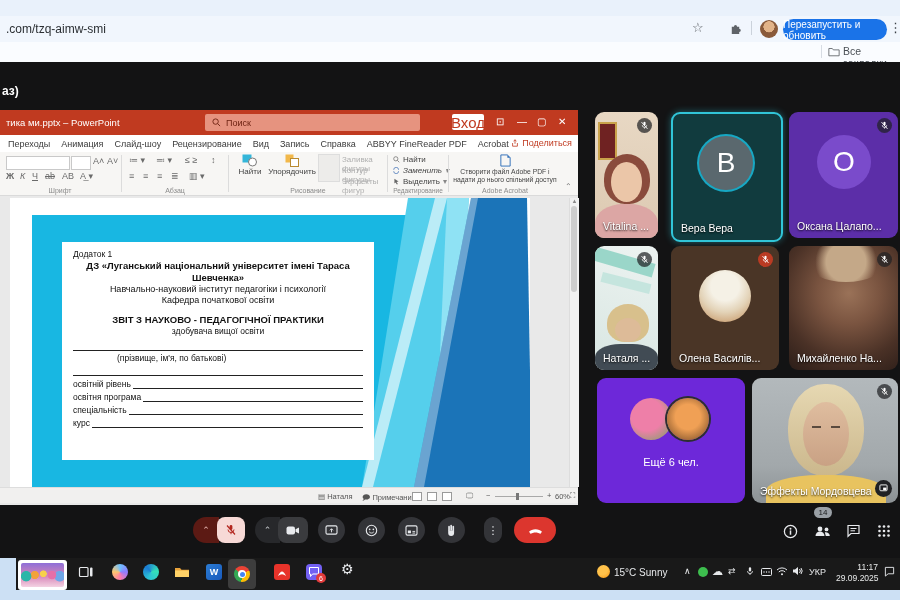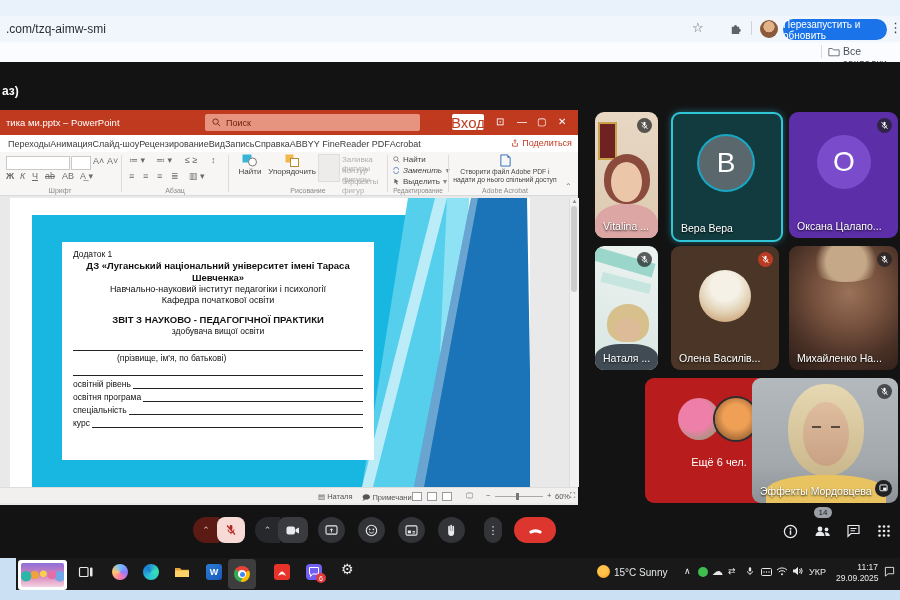--- a/index.html
+++ b/index.html
@@ -21,21 +21,21 @@
   .ppt{left:0;top:110px;width:578px;height:395px;background:#E9E9E9;}
   .ppt-title{left:0;top:0;width:578px;height:25px;background:#C03A20;}
   .ppt-title-text{left:6px;top:7px;font-size:9.5px;color:#fff;white-space:nowrap;}
   .ppt-search{left:205px;top:4px;width:215px;height:17px;background:#E6937F;border-radius:2px;
     display:flex;align-items:center;gap:5px;padding-left:7px;box-sizing:border-box;
     font-size:9px;color:#6e2312;}
   .ppt-wbtn{color:#fff;font-size:10px;top:6px;}
   .signin{left:452px;top:4px;width:32px;height:16px;background:#fff;border-radius:2px;
     color:#C03A20;font-size:15px;display:flex;align-items:center;justify-content:center;}
   .tab-row{left:0;top:25px;width:578px;height:17px;background:#fff;display:flex;align-items:center;
-    padding-left:8px;box-sizing:border-box;}
+    gap:11px;padding-left:8px;box-sizing:border-box;}
   .tab{font-size:9px;color:#3b3b3b;white-space:nowrap;}
   .share-btn{right:6px;top:28px;font-size:9px;color:#C03A20;display:flex;gap:3px;align-items:center;}
   .ribbon{left:0;top:42px;width:578px;height:43px;background:#F7F6F4;border-bottom:1px solid #DADADA;}
   .rgroup-label{position:absolute;bottom:1px;width:100%;text-align:center;font-size:7px;color:#8a8a8a;}
   .rgdiv{position:absolute;top:3px;bottom:3px;width:1px;background:#DCDCDC;}
   .rbox{border:1px solid #C9C9C9;background:#fff;height:12px;}
   .rglyph{font-size:9px;color:#6a6a6a;}
   .rsmall{font-size:8px;color:#444;display:flex;align-items:center;gap:3px;}
   .rsmall.dim{color:#b0b0b0;}
   .bigbtn{display:flex;flex-direction:column;align-items:center;font-size:8px;color:#444;}
@@ -391,21 +391,21 @@
       <svg width="9" height="9" viewBox="0 0 12 12">
           <rect x="4.6" y="1" width="2.8" height="5" rx="1.4" fill="#fff"></rect>
           <path d="M3 5.5a3 3 0 0 0 6 0" stroke="#fff" fill="none"></path>
           <line x1="6" y1="8.5" x2="6" y2="10.2" stroke="#fff"></line>
           <line x1="2" y1="1.5" x2="10" y2="10.5" stroke="#fff" stroke-width="1.2"></line>
         </svg>
     </div>
     <div class="pname">Олена Василів...</div>
   </div>
 
-  <div class="tile" style="left:597px;top:378px;width:148px;height:125px;background:#b91c1c;margin-left:48px;">
+  <div class="tile" style="left:597px;top:378px;width:148px;height:125px;background:#6d28d9;">
     <div class="abs" style="left:33px;top:20px;width:42px;height:42px;border-radius:50%;background:radial-gradient(circle at 40% 40%,#EE7FA8 0 45%,#6FA75F 100%);"></div>
     <div class="abs" style="left:70px;top:20px;width:42px;height:42px;border-radius:50%;background:radial-gradient(circle at 50% 45%,#F0A055 0 40%,#6B4423 100%);box-shadow:0 0 0 2px #2C2E31;"></div>
     <div class="abs" style="left:0;top:78px;width:148px;text-align:center;color:#fff;font-size:11px;">Ещё 6 чел.</div>
   </div>
 
   <div class="tile" style="left:752px;top:378px;width:146px;height:125px;background:linear-gradient(180deg,#B3B9BC 0%,#A2A8AB 70%,#8C9295 100%);">
     <div class="abs" style="left:36px;top:6px;width:76px;height:92px;border-radius:48%;background:linear-gradient(180deg,#E6D8B2,#CBB78C);"></div>
     <div class="abs" style="left:51px;top:24px;width:46px;height:64px;border-radius:50%;background:linear-gradient(180deg,#DFBD9F,#C9A184);"></div>
     <div class="abs" style="left:60px;top:48px;width:9px;height:2px;background:#5A4A3E;"></div>
     <div class="abs" style="left:79px;top:48px;width:9px;height:2px;background:#5A4A3E;"></div>

